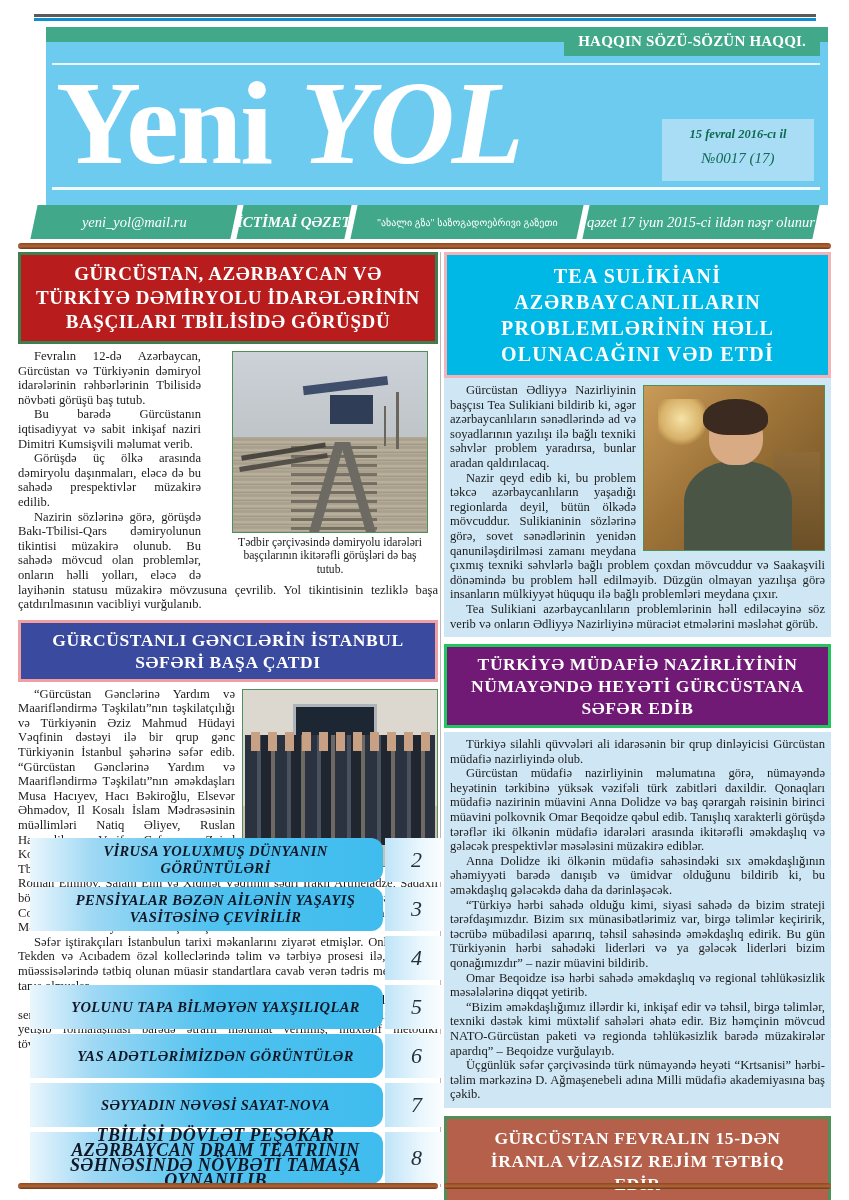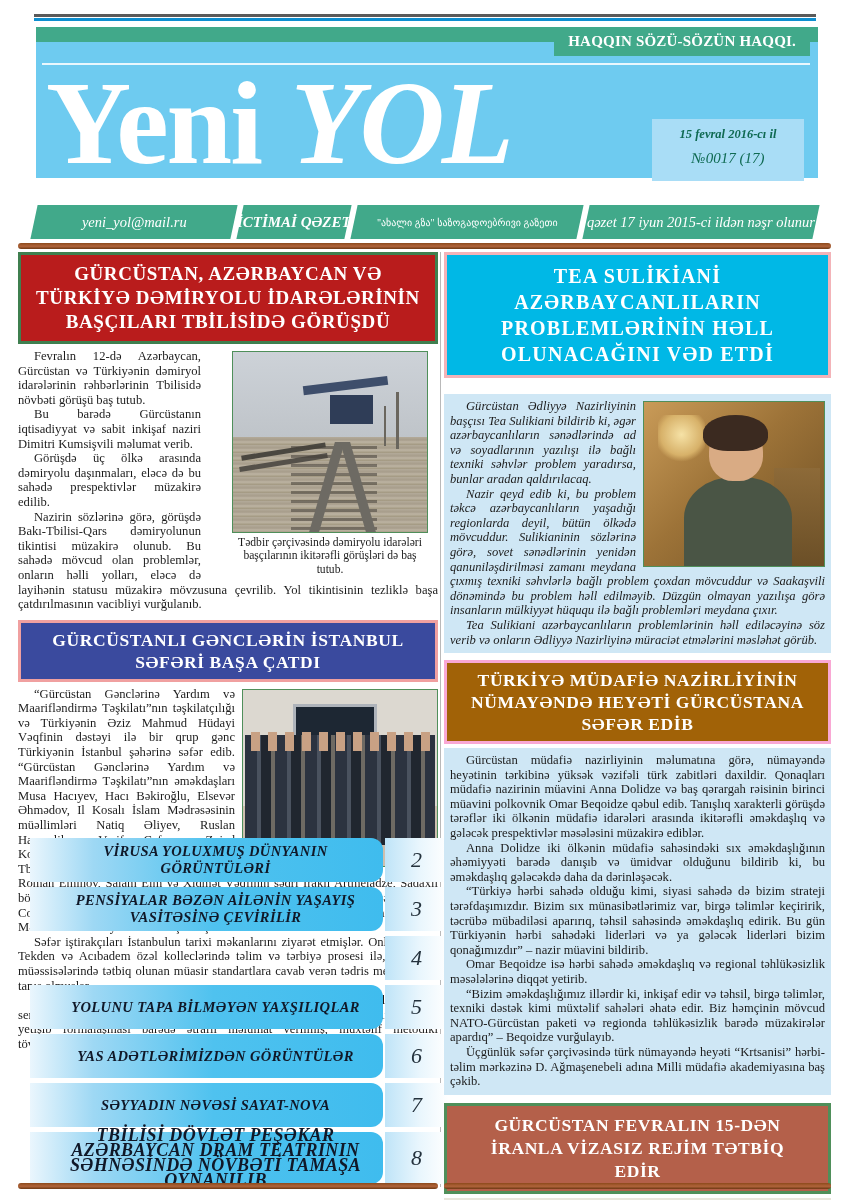--- a/index.html
+++ b/index.html
@@ -10,21 +10,21 @@
     -webkit-font-smoothing:antialiased;
   }
   .page{position:relative;width:849px;height:1200px;background:#fff;box-sizing:border-box;}
 
   
   .toprule-wrap{position:absolute;left:34px;top:14px;width:782px;}
   .toprule-a{height:3px;background:#5a5a5a;}
   .toprule-b{height:3px;background:#0e8fd0;margin-top:1px;}
 
   
-  .masthead{position:absolute;left:36px;top:27px;width:782px;height:151px;background:#6ecbf0;}
+  .masthead{position:absolute;left:46px;top:27px;width:782px;height:178px;background:#6ecbf0;}
   .mast-green-top{position:absolute;left:0;top:0;width:782px;height:15px;background:#41a98a;}
   .slogan{
     position:absolute;right:8px;top:0px;height:29px;line-height:29px;
     background:#41a98a;color:#ffffff;
     font-family:"Liberation Serif",serif;font-weight:bold;font-size:15px;
     letter-spacing:.2px;padding:0 14px;white-space:nowrap;
   }
   .mast-hair{position:absolute;left:6px;top:36px;width:768px;height:2px;background:#ffffff;opacity:.85;}
   .mast-hair2{position:absolute;left:6px;top:160px;width:768px;height:3px;background:#ffffff;opacity:.9;}
   .wordmark{
@@ -65,21 +65,21 @@
 
   
   .hl{box-sizing:border-box;text-align:center;font-family:"Liberation Serif",serif;
       font-weight:bold;letter-spacing:.6px;}
   .hl-brown{background:#b91c1c;border:3px solid #3f7f4f;color:#ffffff;
             padding:7px 8px;font-size:19px;line-height:24px;}
   .hl-navy{background:#3a4a9e;border:3px solid #f0a0a0;color:#ffffff;
            padding:6px 16px;font-size:17.5px;line-height:22px;}
   .hl-cyan{background:#00b8e6;border:3px solid #f3b3b8;color:#ffffff;
            padding:8px 8px;font-size:20px;line-height:26px;letter-spacing:1.2px;}
-  .hl-purple{background:#a16207;border:3px solid #f9a8d4;color:#ffffff;
+  .hl-purple{background:#701a75;border:3px solid #22c55e;color:#ffffff;
              padding:6px 8px;font-size:17.5px;line-height:22px;}
   .hl-rust{background:#b4604a;border:3px solid #4f8f5a;color:#ffffff;
            padding:8px 20px;font-size:17.5px;line-height:23px;}
 
   
   .art{font-family:"Liberation Serif",serif;font-size:12.6px;line-height:14.6px;
        text-align:justify;color:#1c1c1c;}
   .art p{margin:0;text-indent:16px;}
   .tint-blue{background:#cfe7f5;padding:5px 6px 6px 6px;box-sizing:border-box;}
   .tint-beige{background:#e8e6dc;padding:5px 6px 6px 6px;box-sizing:border-box;}
@@ -284,41 +284,42 @@
       <div class="idx-title">TBİLİSİ DÖVLƏT PEŞƏKAR AZƏRBAYCAN DRAM TEATRININ SƏHNƏSİNDƏ NÖVBƏTİ TAMAŞA  OYNANILIB</div>
       <div class="idx-num">8</div>
     </div>
   </div>
   <div class="index-rule"></div>
 
   <div class="colR">
 
     <div class="hl hl-cyan">TEA SULİKİANİ AZƏRBAYCANLILARIN PROBLEMLƏRİNİN HƏLL OLUNACAĞINI VƏD ETDİ</div>
 
-    <div class="wrapbox tint-blue" style="margin-top:16px;font-style:italic;">
+    <div class="wrapbox tint-blue" style="margin-top:0;">
       <div class="figR" style="width:182px;">
         <div class="photo ph-portrait">
           <div class="bg"></div>
           <div class="lamp"></div>
           <div class="chair"></div>
           <div class="body"></div>
           <div class="head"></div>
           <div class="hair"></div>
         </div>
       </div>
       <div class="art">
         <p>Gürcüstan Ədliyyə Nazirliyinin başçısı Tea Sulikiani bildirib ki, əgər azərbaycanlıların sənədlərində ad və soyadlarının yazılışı ilə bağlı texniki səhvlər problem yaradırsa, bunlar aradan qaldırılacaq.</p>
         <p>Nazir qeyd edib ki, bu problem təkcə azərbaycanlıların yaşadığı regionlarda deyil, bütün ölkədə mövcuddur. Sulikianinin sözlərinə görə, sovet sənədlərinin yenidən qanuniləşdirilməsi zamanı meydana çıxmış texniki səhvlərlə bağlı problem çoxdan mövcuddur və Saakaşvili dönəmində bu problem həll edilməyib. Düzgün olmayan yazılışa görə insanların mülkiyyət hüququ ilə bağlı problemləri meydana çıxır.</p>
         <p>Tea Sulikiani azərbaycanlıların problemlərinin həll ediləcəyinə söz verib və onların Ədliyyə Nazirliyinə müraciət etmələrini məsləhət görüb.</p>
       </div>
     </div>
 
     <div class="hl hl-purple" style="margin-top:7px;">TÜRKİYƏ MÜDAFİƏ NAZİRLİYİNİN NÜMAYƏNDƏ HEYƏTİ GÜRCÜSTANA SƏFƏR EDİB</div>
 
     <div class="art tint-blue" style="margin-top:4px;">
+      <p>Türkiyə silahli qüvvələri ali idarəsənin bir qrup dinləyicisi Gürcüstan müdafiə nazirliyində olub.</p>
       <p>Gürcüstan müdafiə nazirliyinin məlumatına görə, nümayəndə heyətinin tərkibinə yüksək vəzifəli türk zabitləri daxildir. Qonaqları müdafiə nazirinin müavini Anna Dolidze və baş qərargah rəisinin birinci müavini polkovnik Omar Beqoidze qəbul edib. Tanışlıq xarakterli görüşdə tərəflər iki ölkənin müdafiə idarələri arasında ikitərəfli əməkdaşlıq və gələcək prespektivlər məsələsini müzakirə ediblər.</p>
       <p>Anna Dolidze iki ölkənin müdafiə sahəsindəki sıx əməkdaşlığının əhəmiyyəti barədə danışıb və ümidvar olduğunu bildirib ki, bu əməkdaşlıq gələcəkdə daha da dərinləşəcək.</p>
       <p>“Türkiyə hərbi sahədə olduğu kimi, siyasi sahədə də bizim strateji tərəfdaşımızdır. Bizim sıx münasibətlərimiz var, birgə təlimlər keçiririk, təcrübə mübadiləsi aparırıq, təhsil sahəsində əməkdaşlıq edirik. Bu gün Türkiyənin hərbi sahədəki liderləri və ya gələcək liderləri bizim qonağımızdır” – nazir müavini bildirib.</p>
       <p>Omar Beqoidze isə hərbi sahədə əməkdaşlıq və regional təhlükəsizlik məsələlərinə diqqət yetirib.</p>
       <p>“Bizim əməkdaşlığımız illərdir ki, inkişaf edir və təhsil, birgə təlimlər, texniki dəstək kimi müxtəlif sahələri əhatə edir. Biz həmçinin mövcud NATO-Gürcüstan paketi və regionda təhlükəsizlik barədə müzakirələr apardıq” – Beqoidze vurğulayıb.</p>
       <p>Üçgünlük səfər çərçivəsində türk nümayəndə heyəti “Krtsanisi” hərbi-təlim mərkəzinə D. Ağmaşenebeli adına Milli müdafiə akademiyasına baş çəkib.</p>
     </div>
 
     <div class="hl hl-rust" style="margin-top:8px;">GÜRCÜSTAN FEVRALIN 15-DƏN İRANLA VİZASIZ REJİM TƏTBİQ EDİR</div>
 

